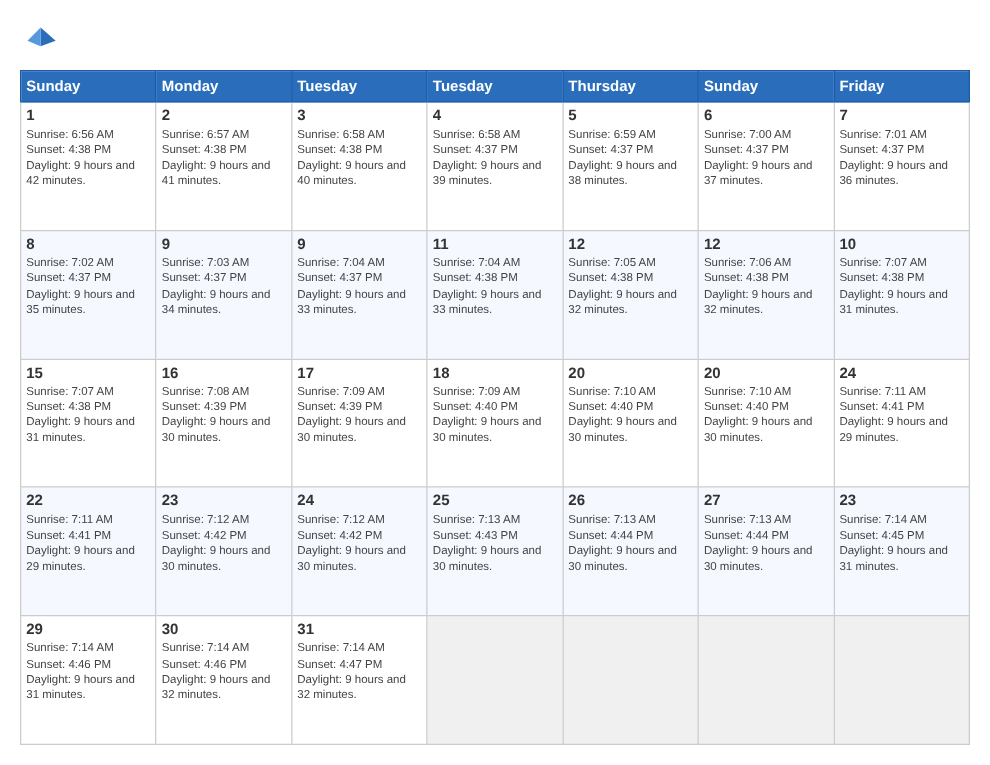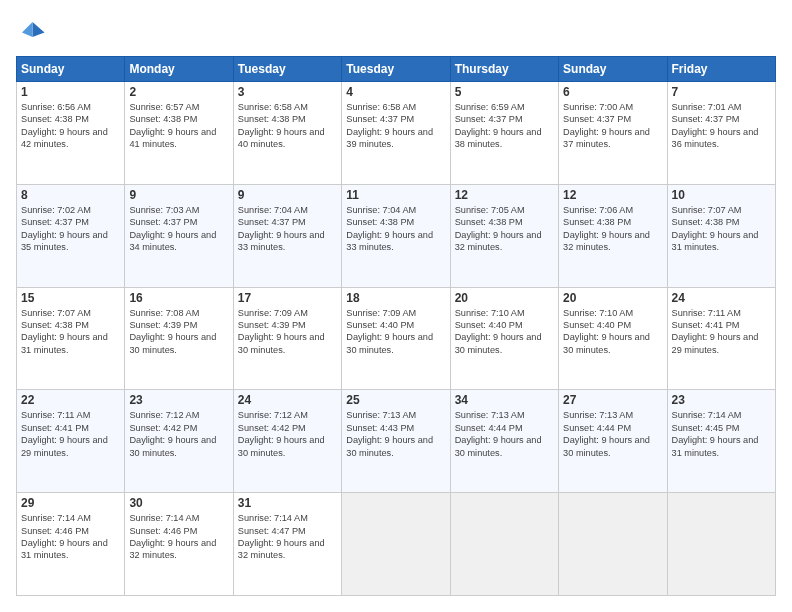--- a/index.html
+++ b/index.html
@@ -186,21 +186,21 @@
         </tr>
         <tr>
           <td><span class="day-num">22</span>
         <span class="cell-text">Sunrise: 7:11 AM<br>Sunset: 4:41 PM<br>Daylight: 9 hours and 29 minutes.</span></td>
           <td><span class="day-num">23</span>
         <span class="cell-text">Sunrise: 7:12 AM<br>Sunset: 4:42 PM<br>Daylight: 9 hours and 30 minutes.</span></td>
           <td><span class="day-num">24</span>
         <span class="cell-text">Sunrise: 7:12 AM<br>Sunset: 4:42 PM<br>Daylight: 9 hours and 30 minutes.</span></td>
           <td><span class="day-num">25</span>
         <span class="cell-text">Sunrise: 7:13 AM<br>Sunset: 4:43 PM<br>Daylight: 9 hours and 30 minutes.</span></td>
-          <td><span class="day-num">34</span>
+          <td><span class="day-num">26</span>
         <span class="cell-text">Sunrise: 7:13 AM<br>Sunset: 4:44 PM<br>Daylight: 9 hours and 30 minutes.</span></td>
           <td><span class="day-num">27</span>
         <span class="cell-text">Sunrise: 7:13 AM<br>Sunset: 4:44 PM<br>Daylight: 9 hours and 30 minutes.</span></td>
           <td><span class="day-num">23</span>
         <span class="cell-text">Sunrise: 7:14 AM<br>Sunset: 4:45 PM<br>Daylight: 9 hours and 31 minutes.</span></td>
         </tr>
         <tr>
           <td><span class="day-num">29</span>
         <span class="cell-text">Sunrise: 7:14 AM<br>Sunset: 4:46 PM<br>Daylight: 9 hours and 31 minutes.</span></td>
           <td><span class="day-num">30</span>

